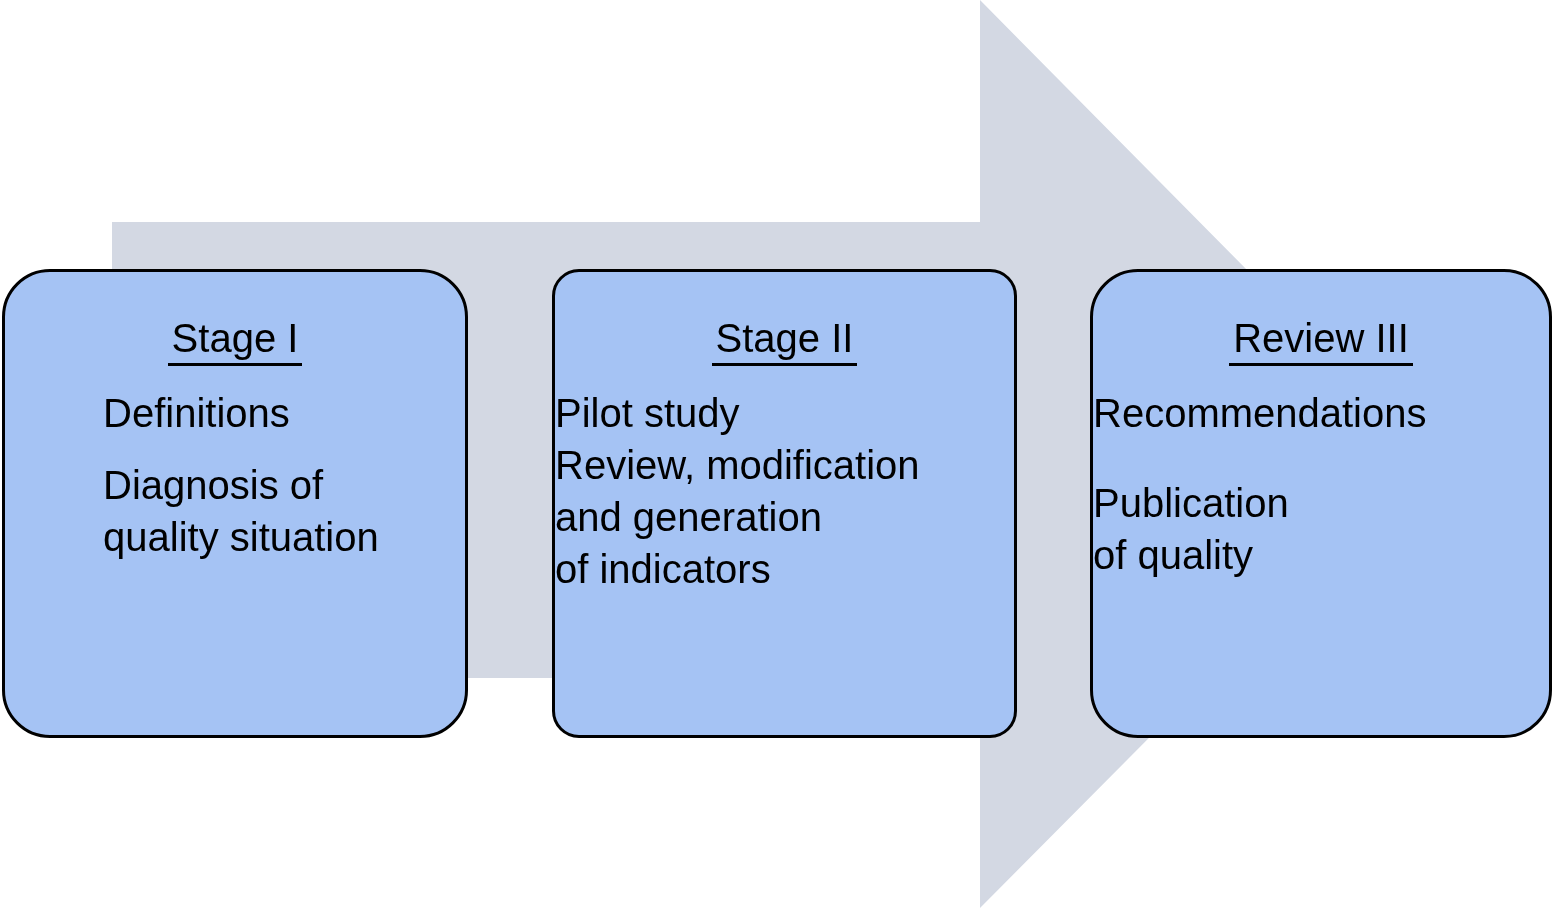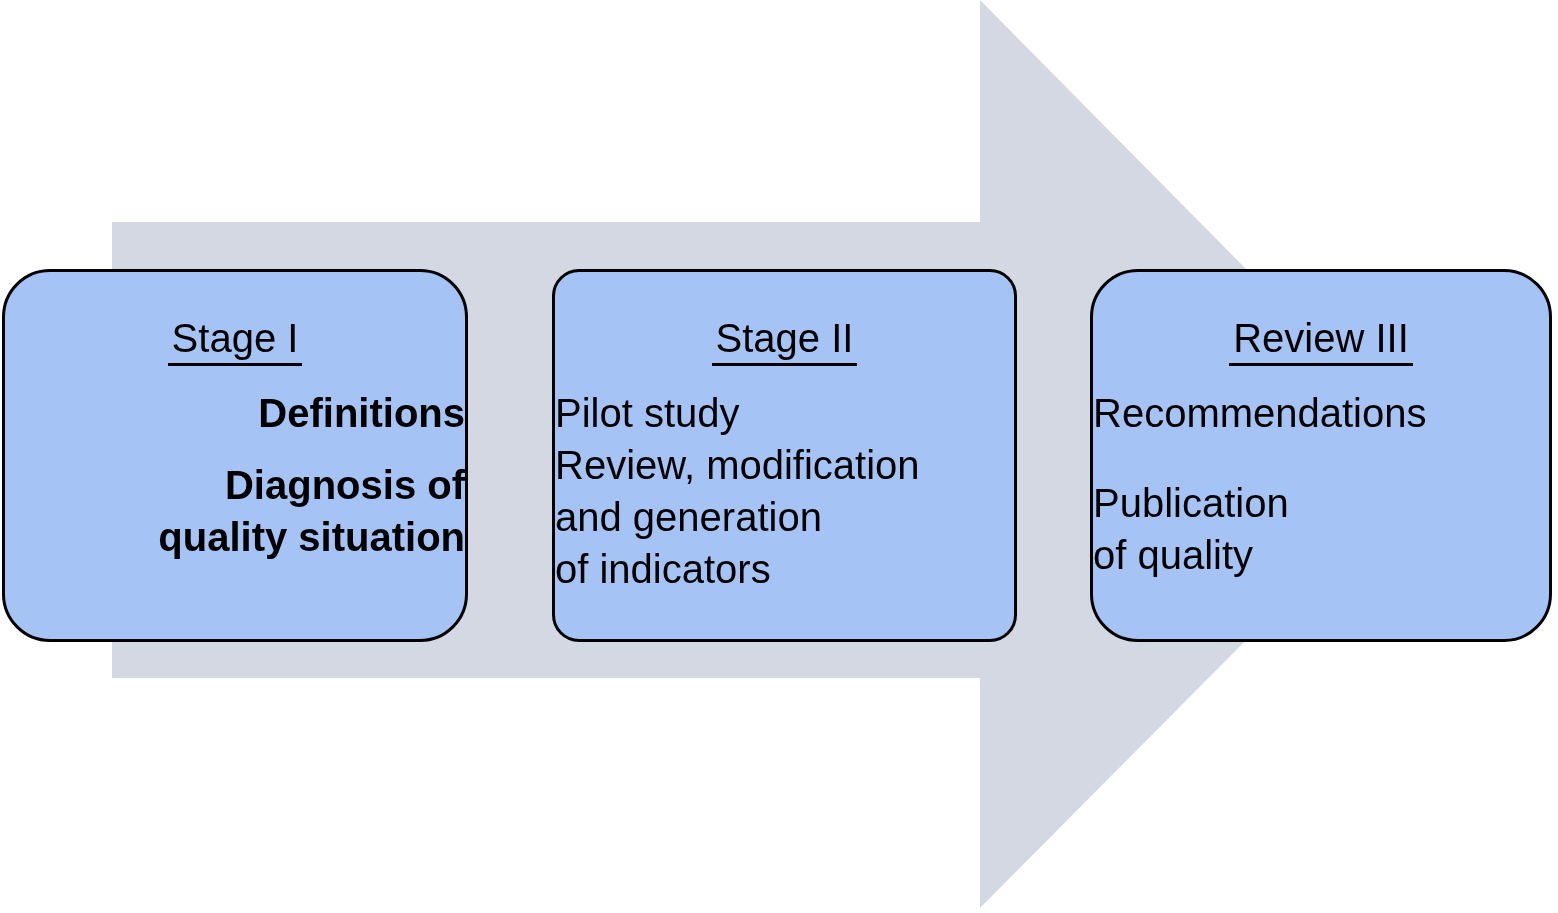--- a/index.html
+++ b/index.html
@@ -20,21 +20,21 @@
     position: absolute;
     left: 0;
     top: 0;
     width: 1558px;
     height: 913px;
     display: block;
   }
   .stage-box {
     position: absolute;
     top: 269px;
-    height: 373px;
+    height: 469px;
     box-sizing: border-box;
     background: var(--box-fill, #a5c3f4);
     border: 3.5px solid var(--box-border, #000000);
     border-radius: 48px;
   }
   .box1 { left: 2px;    width: 466px; }
   .box2 { left: 552px;  width: 465px; border-radius: 27px; }
   .box3 { left: 1090px; width: 462px; }
 
   .stage-title {
@@ -50,21 +50,21 @@
   }
   .line {
     margin: 0;
     font-size: 40px;
     line-height: 52px;
   }
   .first-line { margin-top: 23px; }
   .para-gap   { margin-top: 20px; }
   .blank-gap  { margin-top: 38px; }
   .align-center { text-align: left; }
-  .align-left   { text-align: right; padding-left: 40px; font-weight: bold; }
+  .align-left   { text-align: left; padding-left: 98px; }
 </style>
 </head>
 <body>
 
 <div class="canvas" style="--bg-color: #ffffff; --box-fill: #a5c3f4; --box-border: #000000; --text-color: #000000;">
 
   <svg class="arrow-svg" viewBox="0 0 1558 913" aria-hidden="true">
     <polygon points="112,222 980,222 980,0 1430,455 980,908 980,678 112,678" fill="#d3d8e3"></polygon>
   </svg>
 

